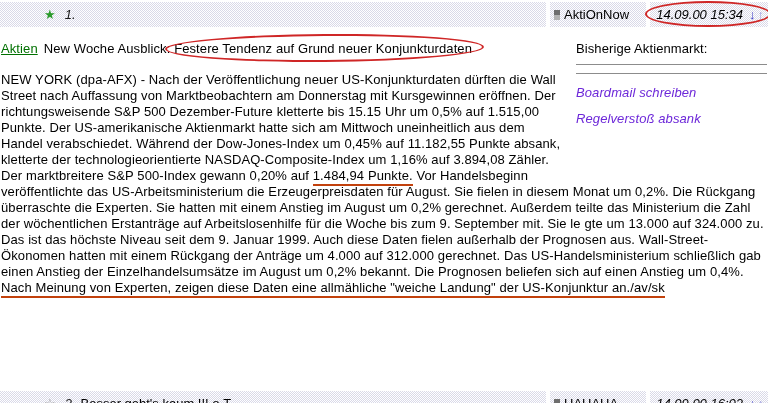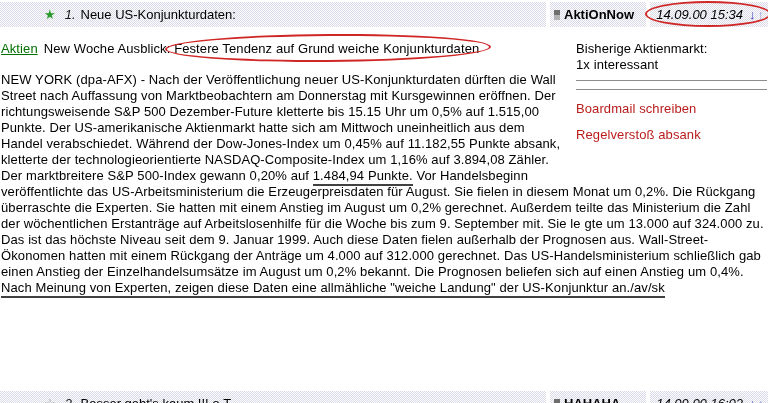--- a/index.html
+++ b/index.html
@@ -13,21 +13,21 @@
   .bar { position:absolute; left:0; width:768px; height:25px; display:flex; }
   #bar-top    { top:2px; }
   #bar-bottom { top:391px; }
   .cell {
     background-image: conic-gradient(#ffffff 25%, #d9d9e8 0 50%, #ffffff 0 75%, #d9d9e8 0);
     background-size:2px 2px;
     display:flex; align-items:center; font-size:13px; white-space:nowrap;
   }
   .cell-main { width:546px; padding-left:44px; box-sizing:border-box; }
   .bar-gap   { width:4px; background:#fff; }
-  .cell-user { width:96px;  padding-left:4px; box-sizing:border-box; font-weight:bold; }
+  .cell-user { width:96px;  padding-left:4px; box-sizing:border-box; font-weight:normal; }
   .cell-date { flex:1; justify-content:flex-end; padding-right:4px; font-style:italic; }
 
   .star-green  { color:#2a9a2a; margin-right:9px; font-size:13px; font-style:normal; }
   .star-gray   { color:#9a9a9a; margin-right:9px; font-size:13px; font-style:normal; }
   .post-number { font-style:italic; margin-right:5px; color:#1a1a1a; }
   .bar-title   { cursor:pointer; }
 
   .user-icon {
     display:inline-block; width:6px; height:10px; margin-right:4px;
     background:linear-gradient(#6e6e6e 55%, #b2b2b2 55%);
@@ -36,81 +36,79 @@
   .arrow-up   { color:#9a9ade; font-style:normal; margin-left:2px; cursor:pointer; }
 
   
   .circled { position:relative; display:inline-block;text-align:right; }
   .circle-mark {
     position:absolute; border:2px solid #cf2626; border-radius:50%;
     pointer-events:none;
   }
   .circle-title { inset:-7px -12px -5px -9px; transform:rotate(-0.4deg); }
   .circle-date  { inset:-6px -7px  -5px -11px; }
-  .red-underline { border-bottom:2px solid #404040; padding-bottom:1px; }
+  .red-underline { border-bottom:2px solid #c2410c; padding-bottom:1px; }
 
   
   .content {
     position:absolute; top:41px; left:1px; width:766px;
     font-size:13px; line-height:16px; letter-spacing:0.1px;
   }
   .headline { margin-bottom:15px; white-space:nowrap; }
   .cat-link { color:#007000; text-decoration:underline; margin-right:6px; cursor:pointer; }
 
   
   .sidebar {
     float:right; width:203px; min-height:133px;
     padding-left:12px; box-sizing:border-box;
   }
   .sb-text { line-height:16px; }
   .sb-sep {
     height:1px; border-top:1px solid #8c8c8c; box-shadow:0 1px 0 #ffffff;
     margin-top:7px;
   }
   .sb-sep:first-of-type { margin-top:10px; }
-  .sb-link { color:#b91c1c; margin-top:10px; cursor:pointer; }
+  .sb-link { color:#6d28d9; margin-top:10px; cursor:pointer;font-style:italic; }
 </style>
 </head>
 <body>
 
 <div class="bar" id="bar-top">
   <div class="cell cell-main">
     <span class="star-green">★</span>
     <span class="post-number">1.</span>
-    <span class="bar-title">Neue US-Konjunkturdaten:</span>
   </div>
   <div class="bar-gap"></div>
   <div class="cell cell-user">
     <span class="user-icon"></span>
     <span>AktiOnNow</span>
   </div>
   <div class="bar-gap"></div>
   <div class="cell cell-date">
     <span class="circled">
       <span>14.09.00 15:34</span><span class="arrow-down">↓</span><span class="arrow-up">↑</span>
       <span class="circle-mark circle-date"></span>
     </span>
   </div>
 </div>
 
 <div class="content">
 
   <div class="sidebar">
     <div class="sb-text">Bisherige Aktienmarkt:</div>
-    <div class="sb-text">1x interessant</div>
     <div class="sb-sep"></div>
     <div class="sb-sep"></div>
     <div class="sb-link">Boardmail schreiben</div>
     <div class="sb-link">Regelverstoß absank</div>
   </div>
 
   <div class="headline">
     <span class="cat-link">Aktien</span><span>New Woche Ausblick:</span>
     <span class="circled">
-      <span>Festere Tendenz auf Grund weiche Konjunkturdaten</span>
+      <span>Festere Tendenz auf Grund neuer Konjunkturdaten</span>
       <span class="circle-mark circle-title"></span>
     </span>
   </div>
 
   <div class="post-body"><span>NEW YORK (dpa-AFX) - Nach der Veröffentlichung neuer US-Konjunkturdaten dürften die Wall Street nach Auffassung von Marktbeobachtern am Donnerstag mit Kursgewinnen eröffnen. Der richtungsweisende S&amp;P 500 Dezember-Future kletterte bis 15.15 Uhr um 0,5% auf 1.515,00 Punkte. Der US-amerikanische Aktienmarkt hatte sich am Mittwoch uneinheitlich aus dem Handel verabschiedet. Während der Dow-Jones-Index um 0,45% auf 11.182,55 Punkte absank, kletterte der technologieorientierte NASDAQ-Composite-Index um 1,16% auf 3.894,08 Zähler. Der marktbreitere S&amp;P 500-Index gewann 0,20% auf </span><span class="red-underline">1.484,94 Punkte.</span><span> Vor Handelsbeginn veröffentlichte das US-Arbeitsministerium die Erzeugerpreisdaten für August. Sie fielen in diesem Monat um 0,2%. Die Rückgang überraschte die Experten. Sie hatten mit einem Anstieg im August um 0,2% gerechnet. Außerdem teilte das Ministerium die Zahl der wöchentlichen Erstanträge auf Arbeitslosenhilfe für die Woche bis zum 9. September mit. Sie le gte um 13.000 auf 324.000 zu. Das ist das höchste Niveau seit dem 9. Januar 1999. Auch diese Daten fielen außerhalb der Prognosen aus. Wall-Street-Ökonomen hatten mit einem Rückgang der Anträge um 4.000 auf 312.000 gerechnet. Das US-Handelsministerium schließlich gab einen Anstieg der Einzelhandelsumsätze im August um 0,2% bekannt. Die Prognosen beliefen sich auf einen Anstieg um 0,4%. </span><span class="red-underline">Nach Meinung von Experten, zeigen diese Daten eine allmähliche "weiche Landung" der US-Konjunktur an./av/sk</span></div>
 </div>
 
 <div class="bar" id="bar-bottom">
   <div class="cell cell-main">
     <span class="star-gray">☆</span>

